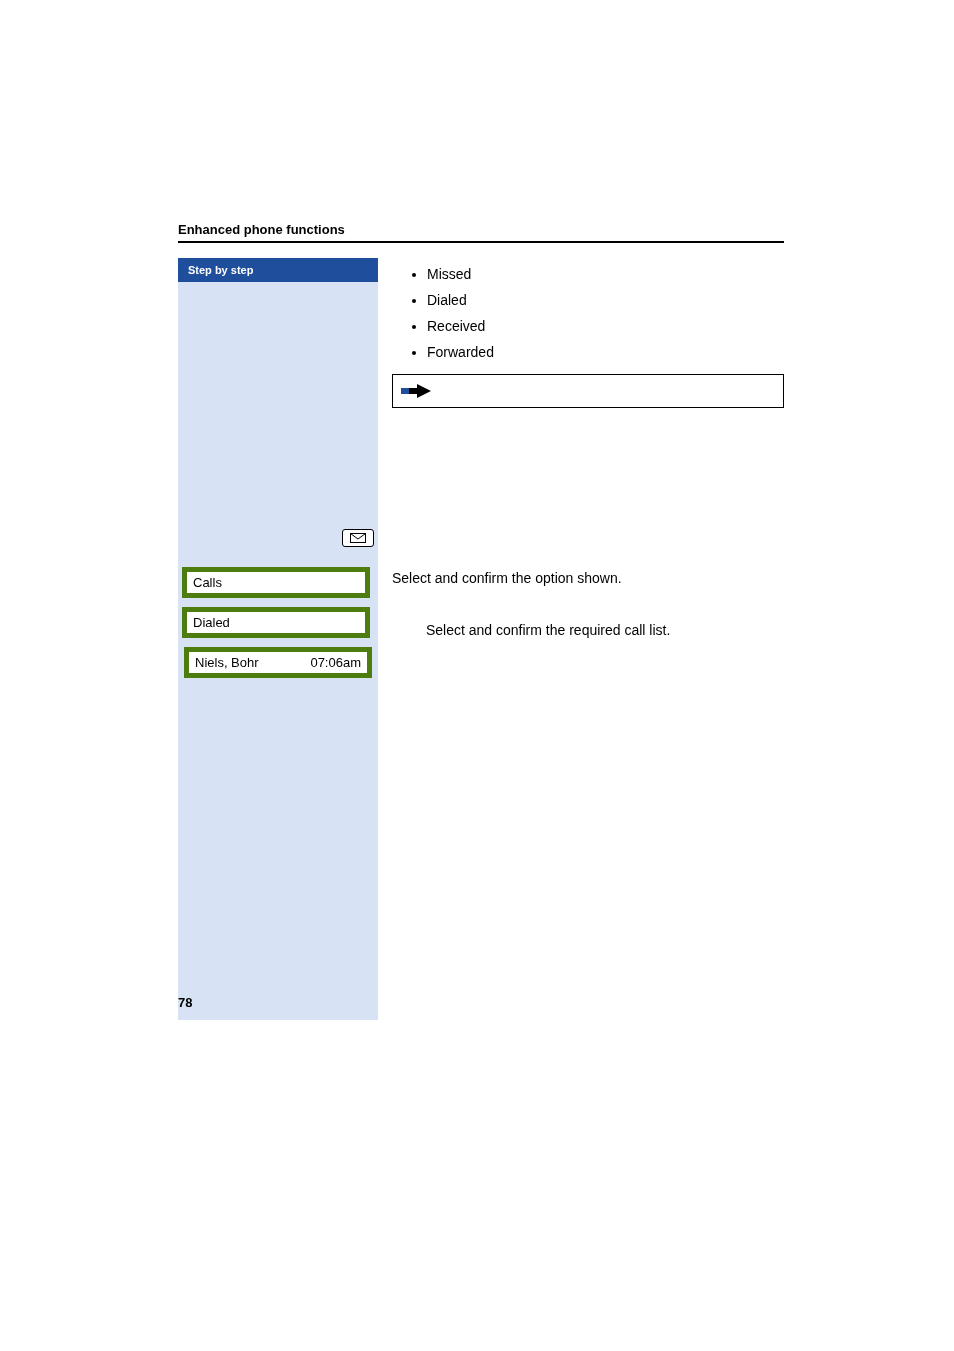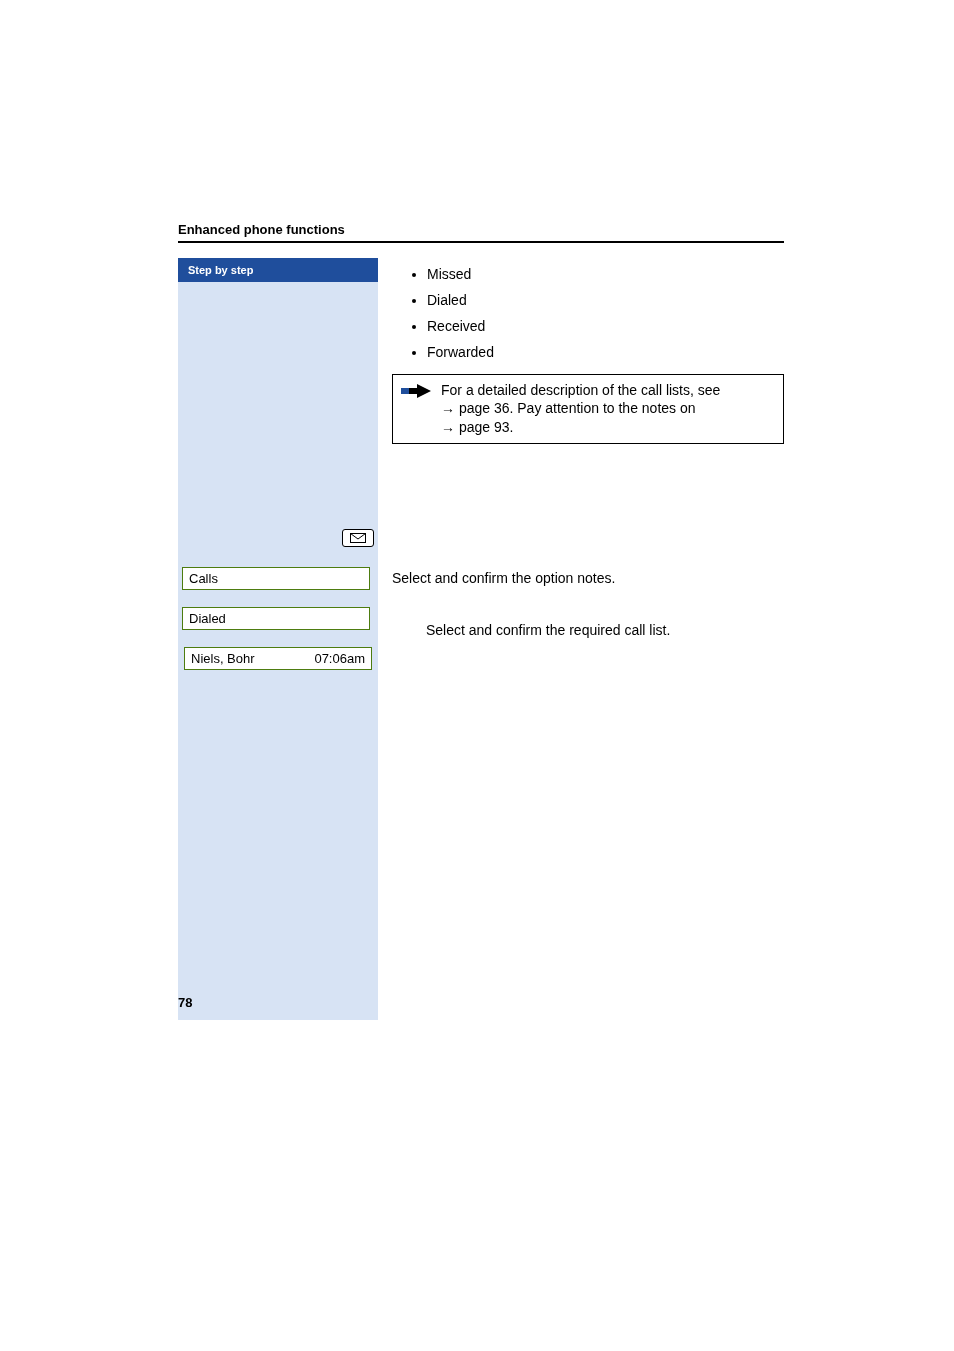--- a/index.html
+++ b/index.html
@@ -94,21 +94,21 @@
     border: 1px solid #000;
     border-radius: 3px;
     width: 30px;
     height: 16px;
     display: flex;
     align-items: center;
     justify-content: center;
     background: #fff;
   }
   .display-box {
-    border: 1px solid #4d7c0f;
+    border: 5px solid #4d7c0f;
     background: #fff;
     width: 188px;
     padding: 3px 6px;
     font-size: 13px;
     display: flex;
     justify-content: space-between;
     box-sizing: border-box;
   }
   
   .left-abs {
@@ -154,44 +154,39 @@
         <li>Forwarded</li>
       </ul>
       <div class="note-box">
         <span class="note-icon">
           <svg width="30" height="20" viewBox="0 0 30 20">
             <rect x="0" y="7" width="8" height="6" fill="#1f4e9c"></rect>
             <rect x="8" y="7" width="8" height="6" fill="#000"></rect>
             <polygon points="16,3 30,10 16,17" fill="#000"></polygon>
           </svg>
         </span>
-        <div class="note-text">
-          <span>For a detailed description of the call lists, see </span><br>
-          <span class="arrow">→</span><span> page 36. Pay attention to the notes on </span><br>
-          <span class="arrow">→</span><span> page 93.</span>
-        </div>
       </div>
     </div>
   </div>
 
   <div class="left-abs" style="top:529px;">
     <span class="key-icon">
       <svg width="16" height="10" viewBox="0 0 16 10">
         <rect x="0.5" y="0.5" width="15" height="9" fill="none" stroke="#000" stroke-width="1"></rect>
         <polyline points="0.5,0.5 8,6 15.5,0.5" fill="none" stroke="#000" stroke-width="1"></polyline>
       </svg>
     </span>
   </div>
 
   <div class="left-abs" style="top:567px; justify-content:flex-start; padding-left:4px;">
     <div class="display-box">
       <span>Calls</span>
     </div>
   </div>
-  <div class="right-abs" style="top:569px;">Select and confirm the option notes.</div>
+  <div class="right-abs" style="top:569px;">Select and confirm the option shown.</div>
 
   <div class="left-abs" style="top:607px; justify-content:flex-start; padding-left:4px;">
     <div class="display-box">
       <span>Dialed</span>
     </div>
   </div>
   <div class="right-abs" style="top:621px;margin-left:34px;">Select and confirm the required call list.</div>
 
   <div class="left-abs" style="top:647px; justify-content:center; padding-left:4px;">
     <div class="display-box">

